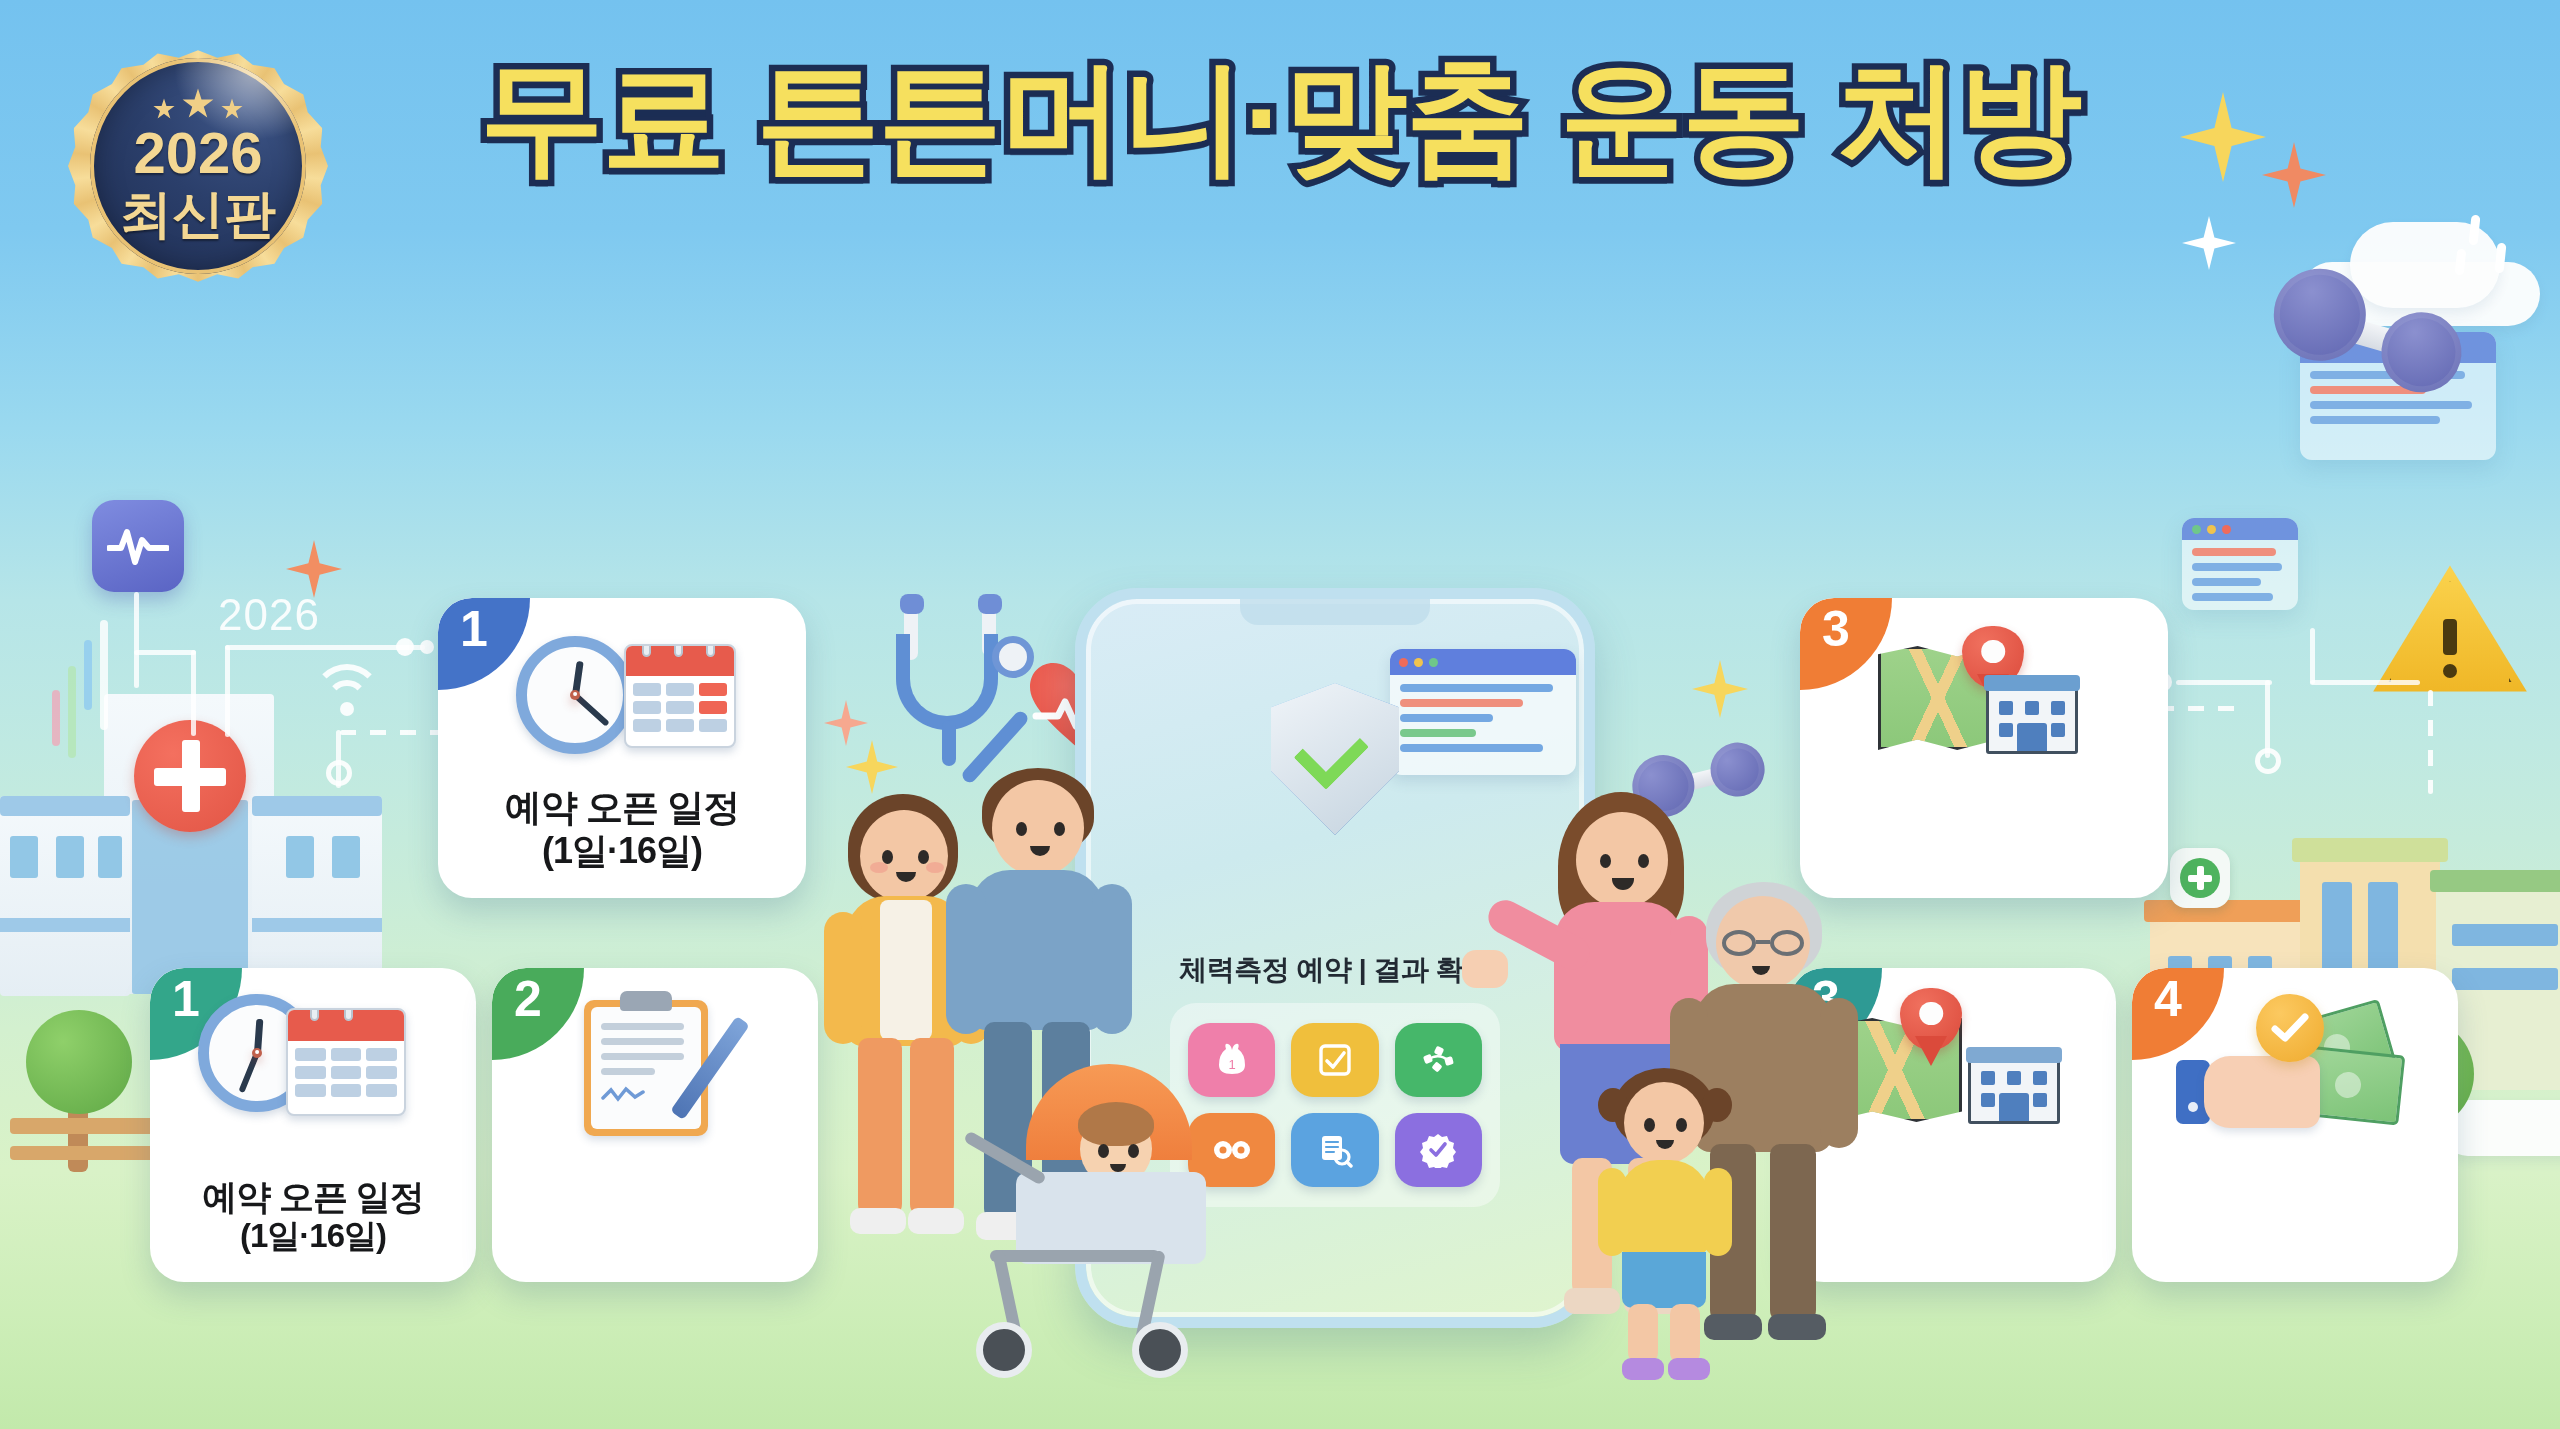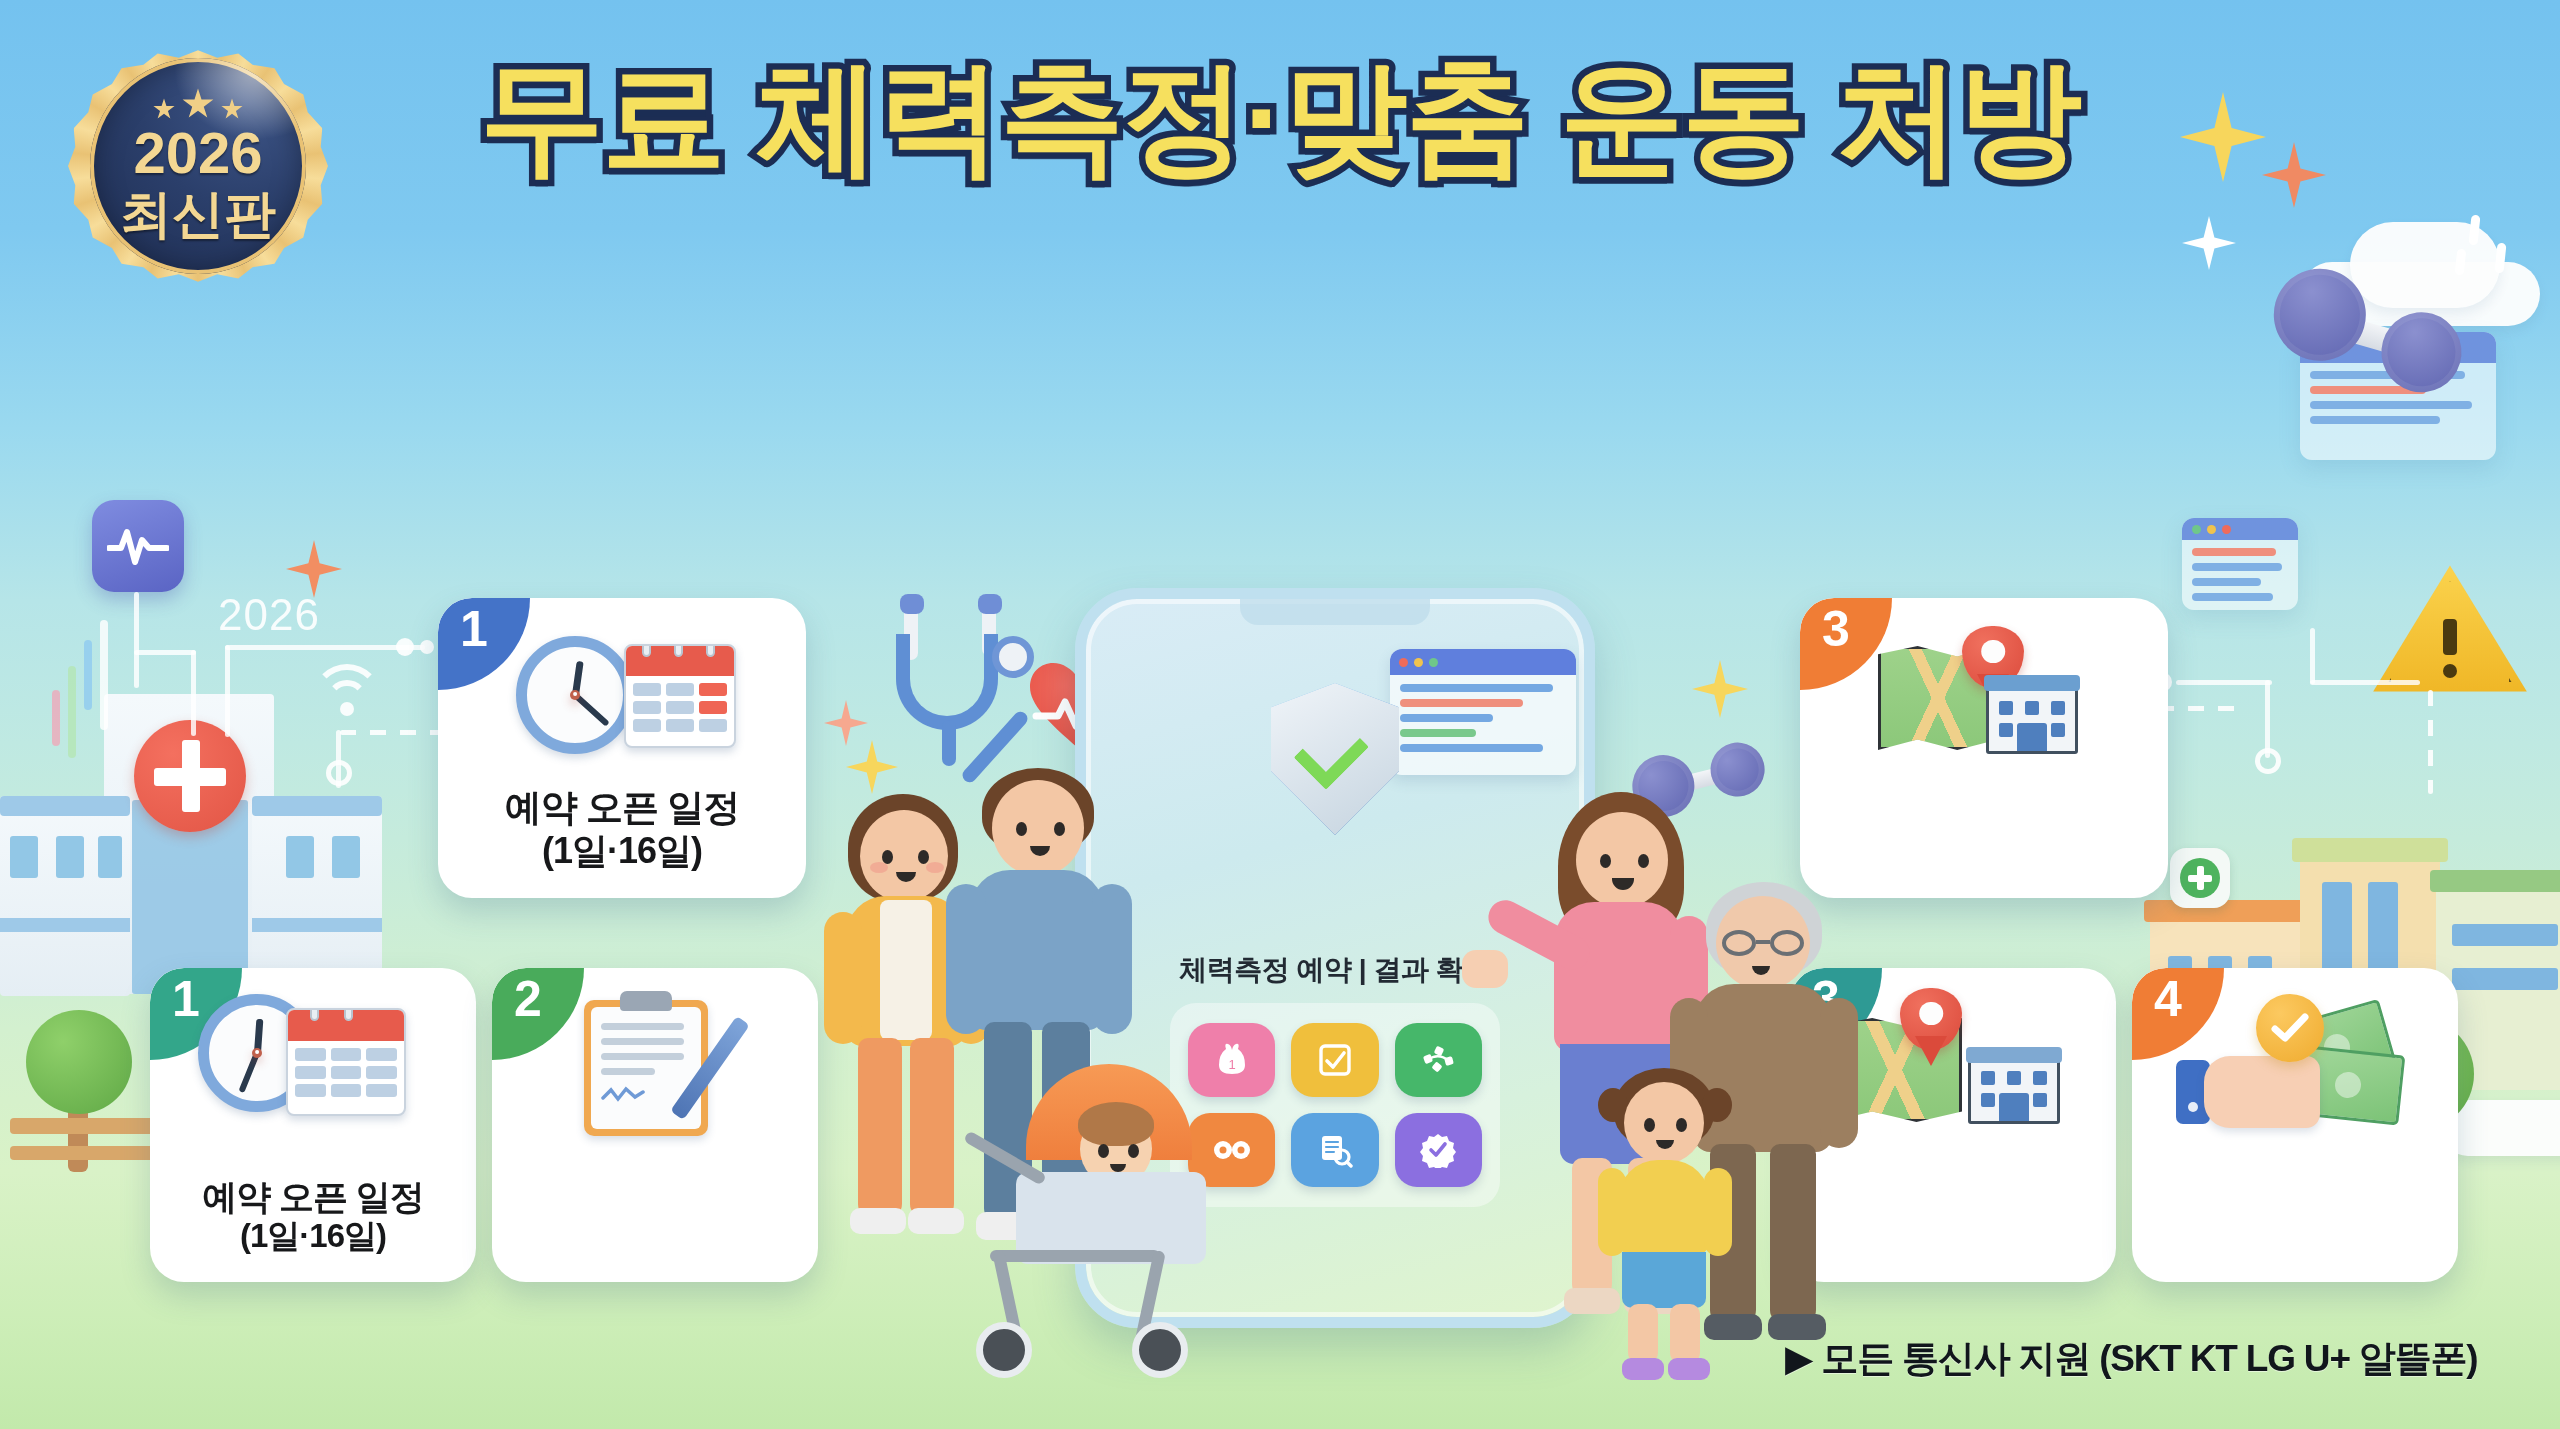--- a/index.html
+++ b/index.html
@@ -605,21 +605,21 @@
         <span class="st lg"></span>
         <span class="st sm"></span>
       </div>
       <div class="y">2026</div>
       <div class="k">최신판</div>
     </div>
   </div>
 
   <div id="headline">
     <div class="hl-row hl2">
-      <span class="yel">무료 체력측정·맞춤 운동 처방</span>
+      <span class="yel">무료 튼튼머니·맞춤 운동 처방</span>
     </div>
   </div>
 
   <div class="card" style="left:438px; top:598px; width:368px; height:300px;">
     <div class="num" style="background:#4473c8;">1</div>
     <div class="ico">
       <div class="clock" style="left:78px; top:4px; width:118px; height:118px;">
         <div class="h" style="left:50%; bottom:50%; width:7px; height:34px; margin-left:-3.5px; transform:rotate(8deg);"></div>
         <div class="m" style="left:50%; bottom:50%; width:6px; height:44px; margin-left:-3px; transform:rotate(132deg);"></div>
         <div class="pin"></div>
@@ -933,18 +933,14 @@
     <div class="body-sh" style="left:22px; top:88px; width:92px; height:96px; background:#f2cf50;"></div>
     <div class="arm" style="left:2px; top:96px; width:28px; height:88px; background:#f2cf50;"></div>
     <div class="arm" style="left:108px; top:96px; width:28px; height:88px; background:#f2cf50;"></div>
     <div class="leg" style="left:26px; top:180px; width:84px; height:56px; background:#5aa7d8; border-radius:0 0 10px 10px;"></div>
     <div class="leg" style="left:32px; top:232px; width:30px; height:62px; background:#f3c7a5;"></div>
     <div class="leg" style="left:74px; top:232px; width:30px; height:62px; background:#f3c7a5;"></div>
     <div style="position:absolute;left:26px;top:286px;width:42px;height:22px;border-radius:9px;background:#b58ae0"></div>
     <div style="position:absolute;left:72px;top:286px;width:42px;height:22px;border-radius:9px;background:#b58ae0"></div>
   </div>
 
-  <div id="caption">
-    <span>▶</span>
-    <span>모든 통신사 지원 (SKT KT LG U+ 알뜰폰)</span>
-  </div>
 
 </div>
 
 </body></html>

